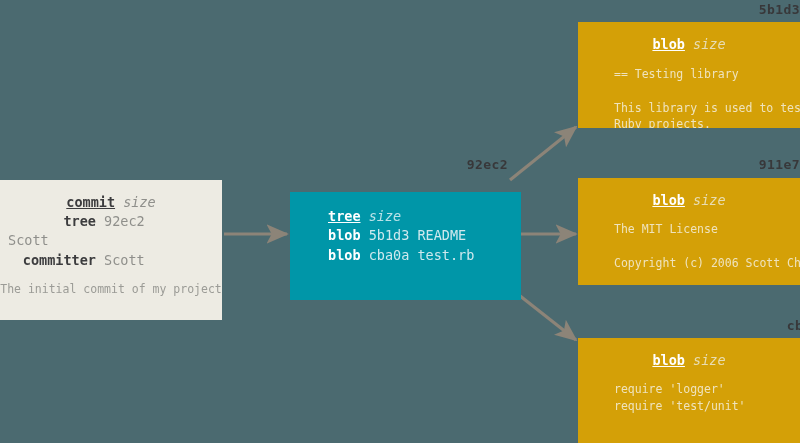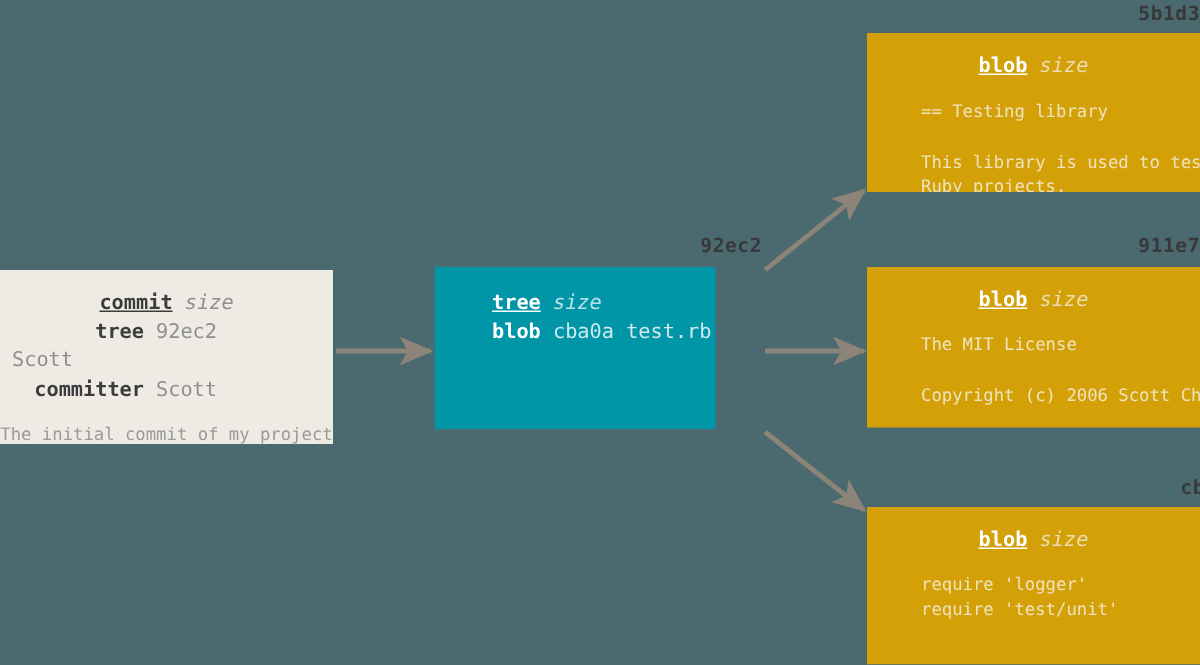--- a/index.html
+++ b/index.html
@@ -144,21 +144,21 @@
     <line x1="224" y1="234" x2="287" y2="234" stroke="#8c8478" stroke-width="3.2" marker-end="url(#arrowhead)"></line>
 
     <line x1="510" y1="180" x2="576" y2="127" stroke="#8c8478" stroke-width="3.2" marker-end="url(#arrowhead)"></line>
 
     <line x1="510" y1="234" x2="576" y2="234" stroke="#8c8478" stroke-width="3.2" marker-end="url(#arrowhead)"></line>
 
     <line x1="510" y1="288" x2="576" y2="340" stroke="#8c8478" stroke-width="3.2" marker-end="url(#arrowhead)"></line>
   </svg>
 
 
-  <div class="node commit" style="left:0px; top:180px; width:222px; height:116px; padding-top:12px;">
+  <div class="node commit" style="left:0px; top:180px; width:222px; height:140px; padding-top:12px;">
     <div class="node-head">
       <span class="kw">commit</span><span class="sz">&nbsp;</span><span class="sz">size</span>
     </div>
     <div class="commit-rows">
       <div class="commit-row">
         <span class="k">tree</span>
         <span class="v">92ec2</span>
       </div>
       <div class="commit-row">
         <span class="v">Scott</span>
@@ -166,27 +166,31 @@
       <div class="commit-row">
         <span class="k">committer</span>
         <span class="v">Scott</span>
       </div>
     </div>
     <div class="commit-msg">The initial commit of my project</div>
   </div>
 
   <div class="hash-label" style="left:290px; top:157px; width:218px;">92ec2</div>
 
-  <div class="node tree" style="left:290px; top:178px; width:187px; height:108px; padding-top:14px;">
+  <div class="node tree" style="left:290px; top:192px; width:231px; height:108px; padding-top:14px;">
     <div class="node-head" style="text-align:left; padding-left:38px;">
       <span class="kw">tree</span><span class="sz">&nbsp;</span><span class="sz">size</span>
     </div>
     <div class="tree-rows">
       <div class="tree-row">
         <span class="k">blob</span>
+        <span class="v">5b1d3 README</span>
+      </div>
+      <div class="tree-row">
+        <span class="k">blob</span>
         <span class="v">cba0a test.rb</span>
       </div>
     </div>
   </div>
 
   <div class="hash-label" style="left:578px; top:2px; width:222px;">5b1d3</div>
 
   <div class="node blob" style="left:578px; top:22px; width:222px; height:106px; padding-top:12px;">
     <div class="node-head">
       <span class="kw">blob</span><span class="sz">&nbsp;</span><span class="sz">size</span>

